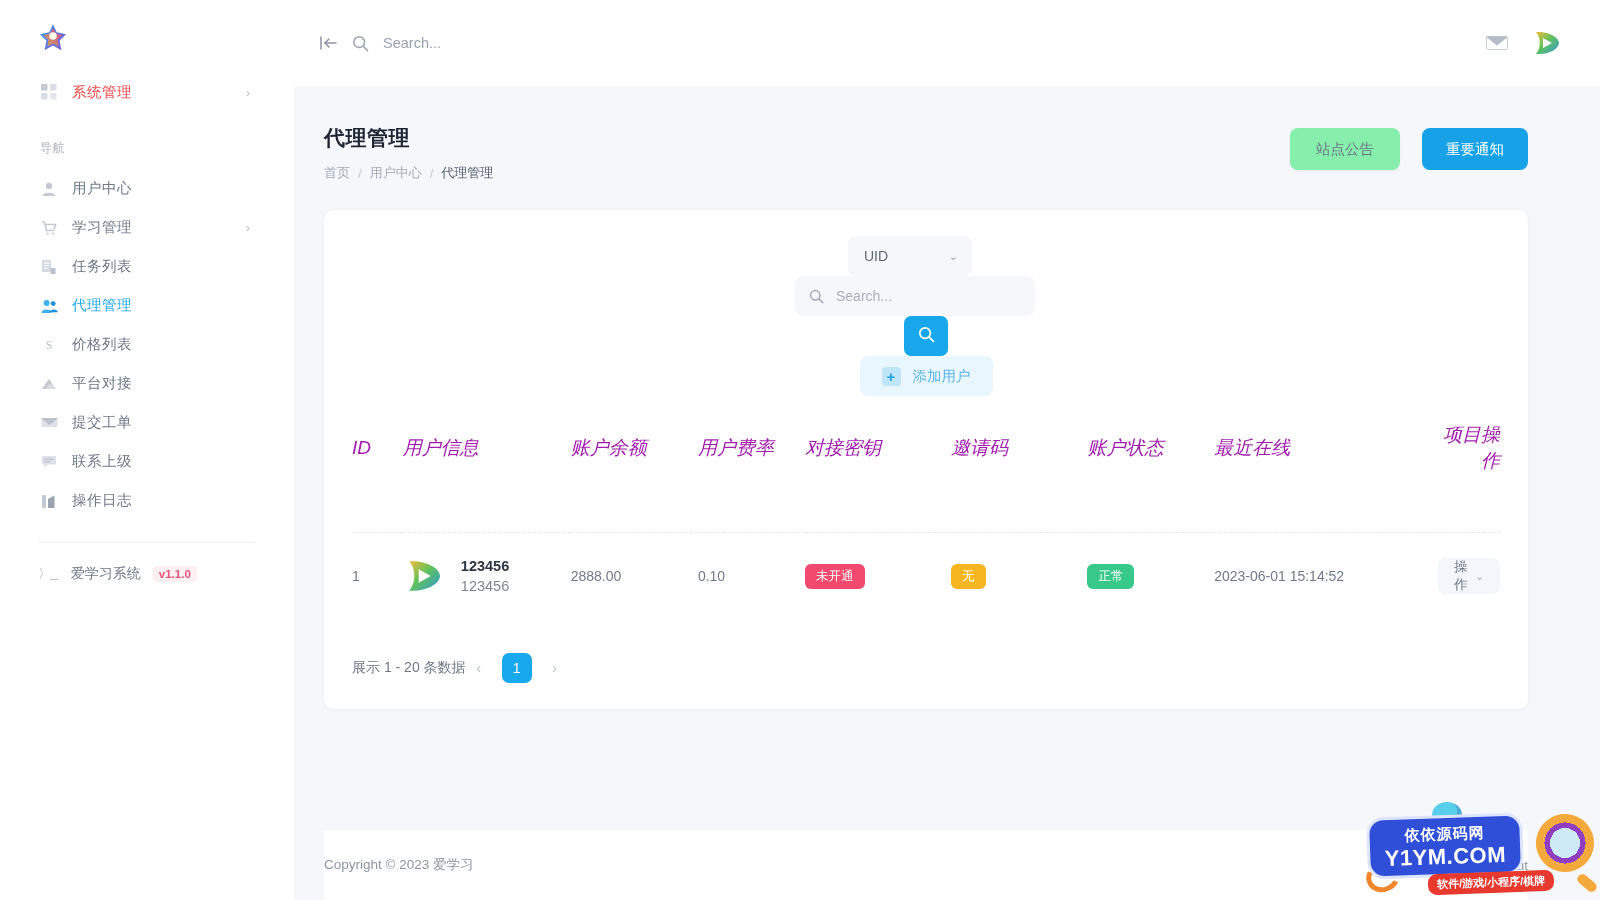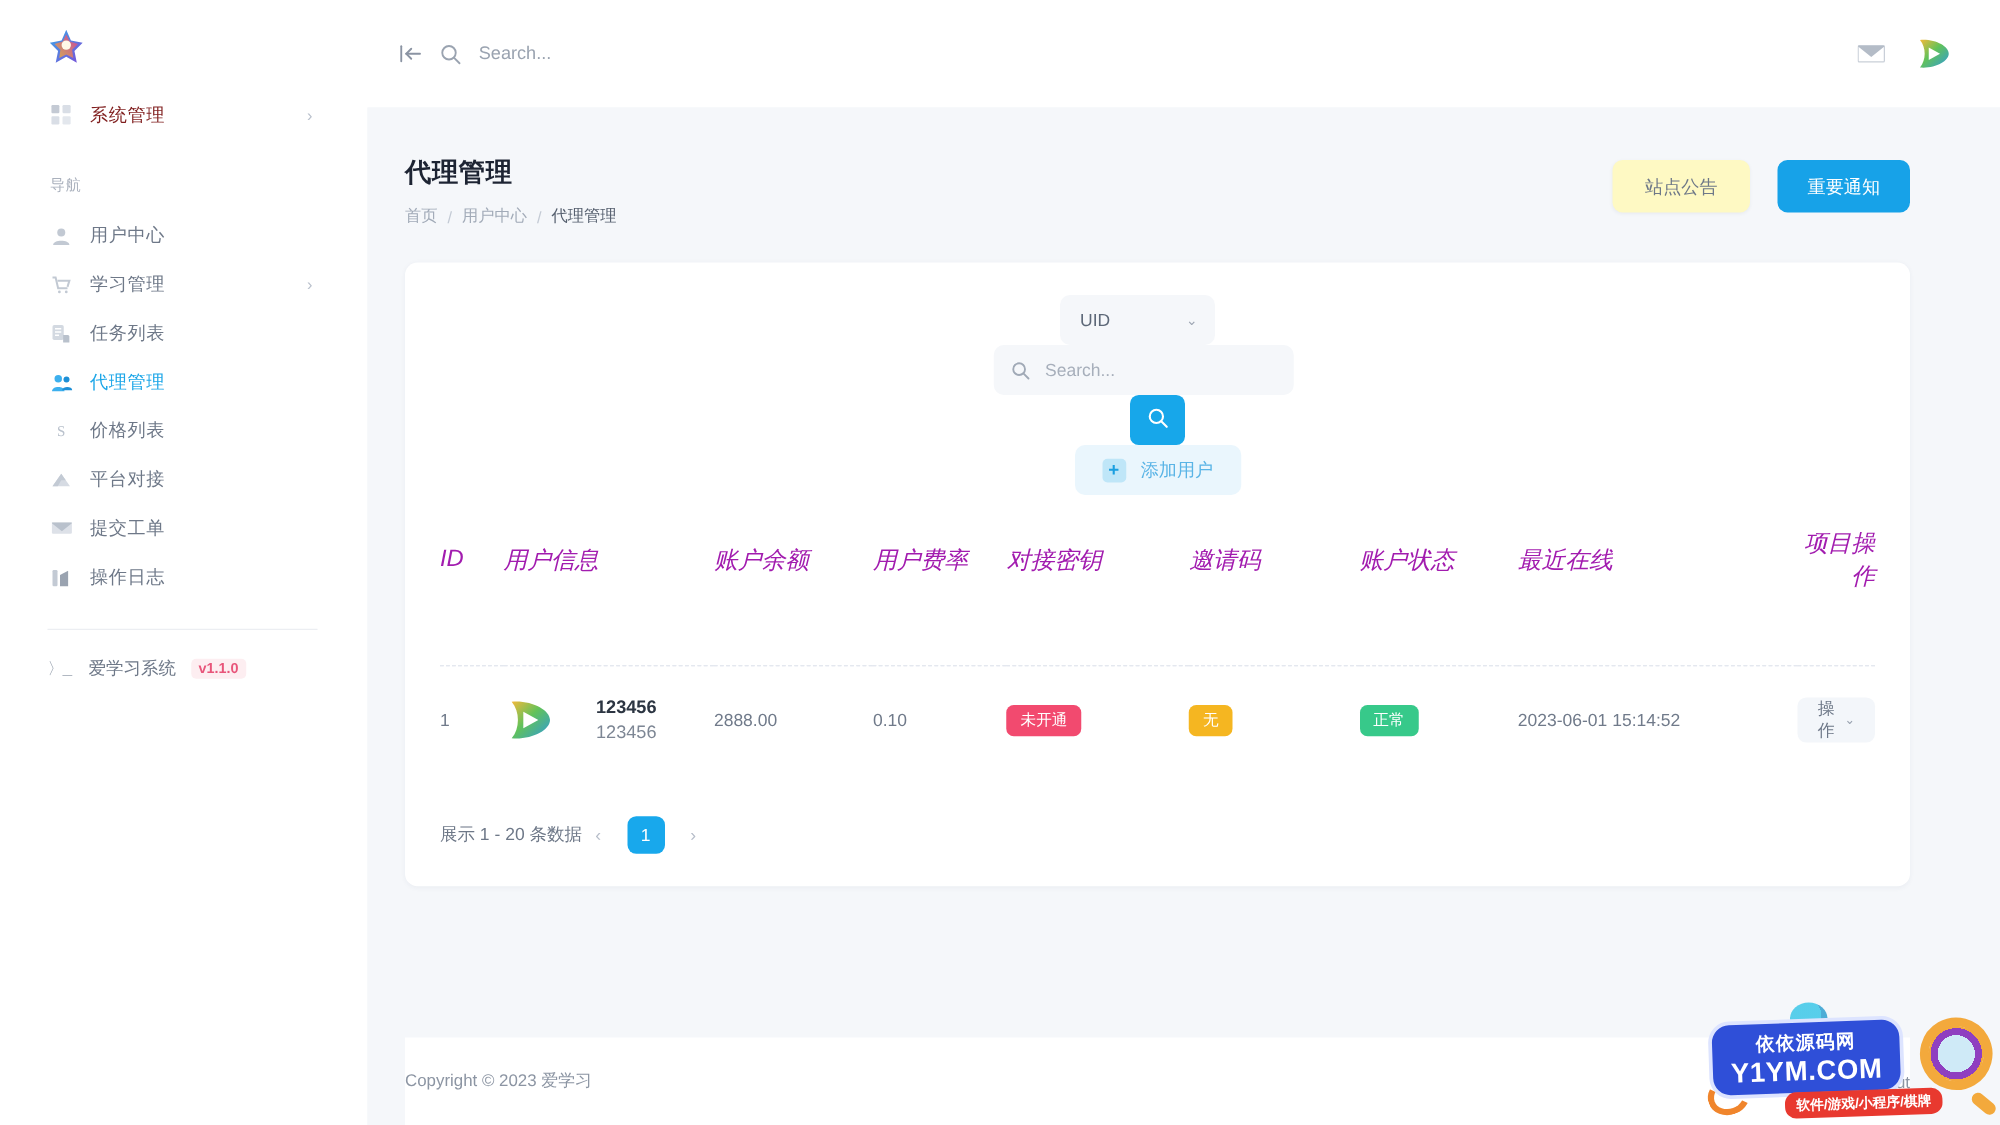--- a/index.html
+++ b/index.html
@@ -22,21 +22,21 @@
   }
   .sb-section {
     display: flex; align-items: center; height: 44px;
     padding: 0 26px 0 40px; cursor: pointer; position: relative;
   }
   .sb-icon {
     width: 18px; height: 18px; flex: 0 0 18px; margin-right: 14px;
     display: flex; align-items: center; justify-content: center;
   }
   .sb-label {
-    font-size: 14.5px; color: #7f1d1d; letter-spacing: .5px; white-space: nowrap;
+    font-size: 14.5px; color: #ef4444; letter-spacing: .5px; white-space: nowrap;
   }
   .sb-chevron {
     position: absolute; right: 44px; color: #b9c0cc; font-size: 13px; line-height: 1;
   }
   .nav-heading {
     font-size: 12px; color: #aab1bd; padding: 26px 0 12px 40px; letter-spacing: .5px;
   }
   .sb-item {
     display: flex; align-items: center; height: 39px;
     padding: 0 26px 0 40px; cursor: pointer; position: relative;
@@ -103,21 +103,21 @@
   .page-title {
     font-size: 21px; font-weight: bold; color: #1d2433; letter-spacing: .5px;
   }
   .breadcrumb { margin-top: 12px; font-size: 13px; color: #9aa3b0; display:flex; align-items:center; }
   .bc-item { color: #a2abb8; cursor: pointer; }
   .bc-item.current { color: #555f6e; cursor: default; }
   .bc-sep { margin: 0 8px; color: #c3cad4; }
 
   .head-actions { display: flex; align-items: center; gap: 22px; margin-top: 4px; }
   .btn-ghost {
-    background: #fef9c3; color: #6e7888; border: none; border-radius: 8px;
+    background: #86efac; color: #6e7888; border: none; border-radius: 8px;
     height: 42px; padding: 0 26px; font-size: 14.5px; cursor: pointer;
     font-family: Liberation Serif, serif;
     box-shadow: 0 1px 3px rgba(30,50,90,.06);
   }
   .btn-primary {
     background: #17a2e8; color: #ffffff; border: none; border-radius: 8px;
     height: 42px; padding: 0 24px; font-size: 14.5px; cursor: pointer;
     font-family: "Liberation Sans", sans-serif;
   }
 
@@ -168,21 +168,21 @@
     padding: 0 0 14px 0;
     font-style: italic;
   }
   table.grid th.right, table.grid td.right { text-align: right; }
   .hdr-sep td { border-bottom: 1px dashed #e4e8ef; height: 0; padding: 0; }
   table.grid td {
     padding: 22px 0; font-size: 14px; color: #6b7policy; vertical-align: middle;
   }
   table.grid td { color: #707a8a; }
   .cell-id { color: #7a8394; }
-  .user-cell { display: flex; align-items: center; gap: 32px; }
+  .user-cell { display: flex; align-items: center; gap: 16px; }
   .user-avatar { width: 42px; height: 42px; position: relative; display:flex; align-items:center; justify-content:center;}
   .user-lines { display: flex; flex-direction: column; gap: 4px; }
   .user-l1 { font-size: 14.5px; color: #2c3542; font-weight: bold; }
   .user-l2 { font-size: 14.5px; color: #7d8694; }
   .badge {
     display: inline-block; border-radius: 6px; padding: 5px 11px;
     font-size: 12.5px; color: #ffffff; line-height: 1.2;
   }
   .badge.pink { background: #f24a6f; }
   .badge.amber { background: #f5b621; }
@@ -368,20 +368,30 @@
     <div class="sb-item">
       <span class="sb-icon">
         <svg width="17" height="14" viewBox="0 0 17 14">
           <rect x="0.5" y="2" width="16" height="9" rx="1" fill="#dde1e8"></rect>
           <path d="M0.5 2.6 L8.5 9 L16.5 2.6 L16.5 2 L0.5 2 Z" fill="#b9c1cc"></path>
         </svg>
       </span>
       <span class="sb-label">提交工单</span>
     </div>
 
+    <div class="sb-item">
+      <span class="sb-icon">
+        <svg width="16" height="14" viewBox="0 0 16 14">
+          <path d="M1 1 h14 v8.5 h-8 L3.4 13 V9.5 H1 Z" fill="#dde1e8"></path>
+          <rect x="3.2" y="3.6" width="9" height="1.2" fill="#b9c1cc"></rect>
+          <rect x="3.2" y="6.2" width="6" height="1.2" fill="#b9c1cc"></rect>
+        </svg>
+      </span>
+      <span class="sb-label">联系上级</span>
+    </div>
 
     <div class="sb-item">
       <span class="sb-icon">
         <svg width="16" height="16" viewBox="0 0 16 16">
           <rect x="1" y="2" width="4" height="13" rx="1" fill="#c3cad4"></rect>
           <path d="M7 6 L13.5 2.6 V15 H7 Z" fill="#9aa3b0"></path>
         </svg>
       </span>
       <span class="sb-label">操作日志</span>
     </div>

